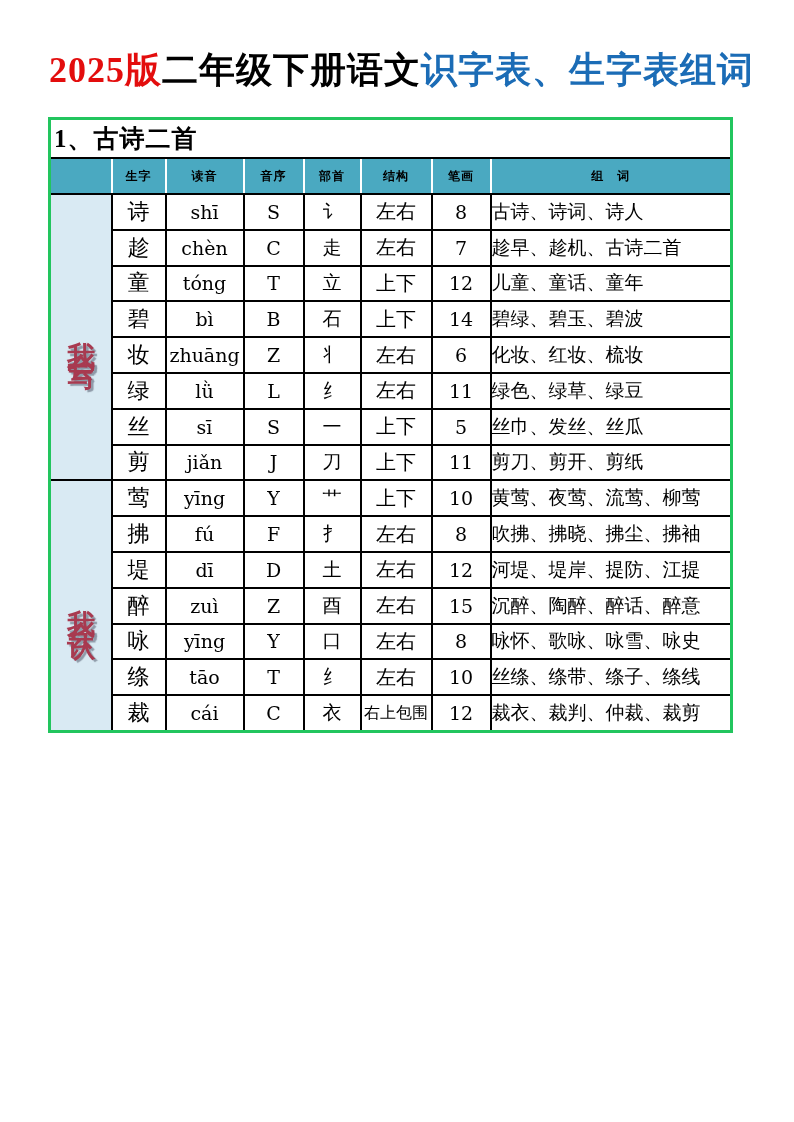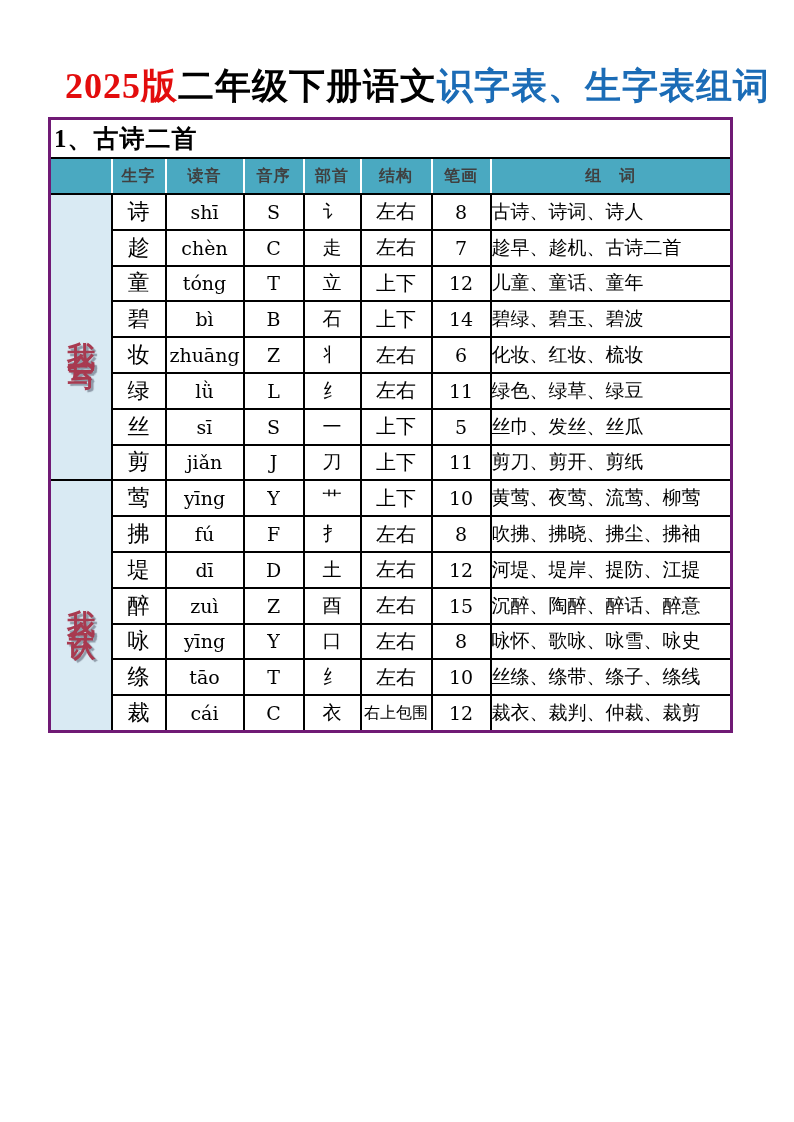--- a/index.html
+++ b/index.html
@@ -1,43 +1,43 @@
 <!DOCTYPE html>
 <html style="--header-bg: #4aa9c1; --sidebar-bg: #d9eaf3; --sidebar-text: #a83a50; --title-red: #e30d0d; --title-blue: #1b6cb6;"><head>
 <meta charset="utf-8">
 <style>
   html,body{margin:0;padding:0;}
   body{
     width:794px;height:1122px;background:#ffffff;position:relative;
     font-family:"Liberation Serif",serif;overflow:hidden;
   }
   .doc-title{
-    position:absolute;top:46px;left:49px;margin:16px;
+    position:absolute;top:46px;left:49px;margin:0;
     font-size:36px;font-weight:bold;white-space:nowrap;letter-spacing:1px;
     font-family:"Liberation Serif",serif;
   }
   .t-red{color:var(--title-red,#e30d0d);}
   .t-black{color:#000000;}
   .t-blue{color:var(--title-blue,#1b6cb6);}
 
   table.char-table{
     position:absolute;top:117px;left:48px;width:682px;
     border-collapse:collapse;table-layout:fixed;
-    border:3px solid #701a75;
+    border:3px solid #22c55e;
     background:#fff;
   }
   td{border:2px solid #000;text-align:center;vertical-align:middle;padding:0;overflow:hidden;}
 
   tr.section-row td{
     height:37px;font-size:25px;font-weight:bold;text-align:left;padding-left:3px;
     color:#000;background:#fff;letter-spacing:1px;
   }
   tr.header-row td{
-    height:34px;background:var(--header-bg,#4aa9c1);color:#404040;
-    font-weight:bold;font-size:16px;letter-spacing:1px;
+    height:34px;background:var(--header-bg,#4aa9c1);color:#000000;
+    font-weight:bold;font-size:12px;letter-spacing:1px;
     font-family:"Liberation Sans",sans-serif;
     border-left:2px solid #fff;border-right:2px solid #fff;
     border-top:2px solid #000;border-bottom:2px solid #000;
   }
   tbody td{height:33.8px;}
   td.sidebar-cell{background:var(--sidebar-bg,#d9eaf3);}
   .vtext{
     display:inline-block;writing-mode:vertical-rl;line-height:1;
     font-size:28px;font-weight:bold;letter-spacing:11px;
     color:var(--sidebar-text,#a83a50);

